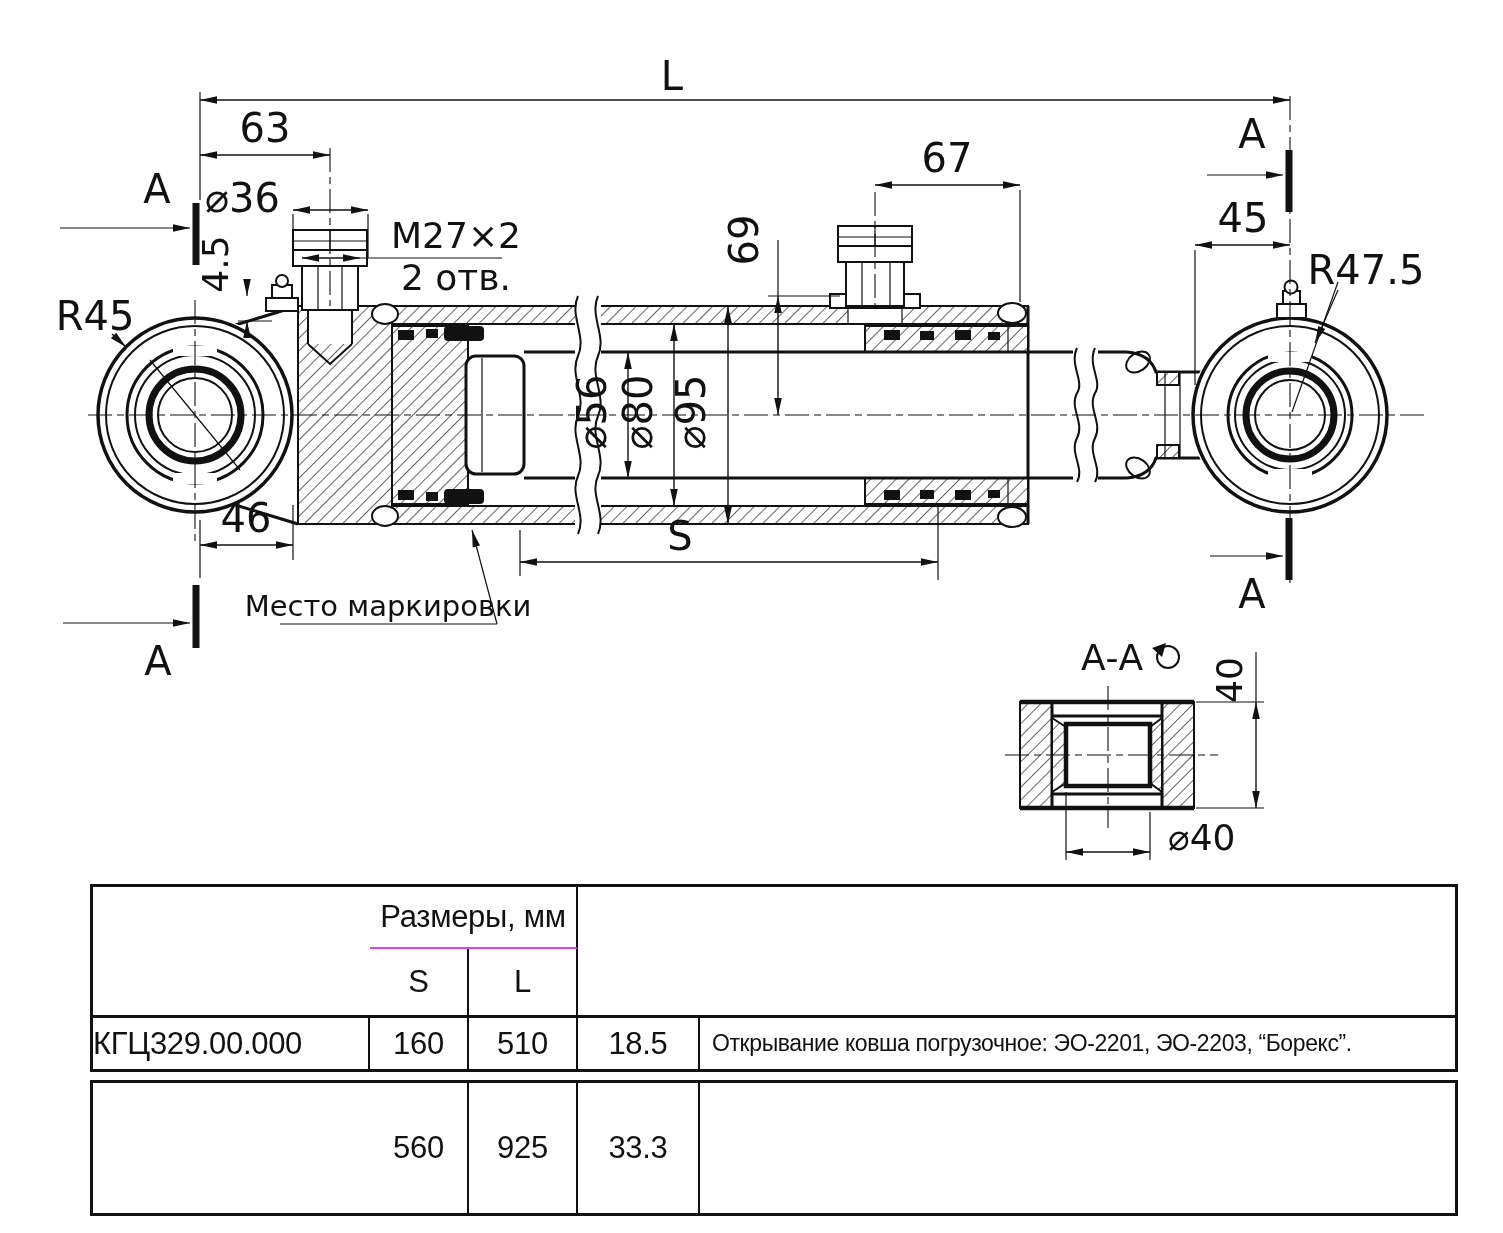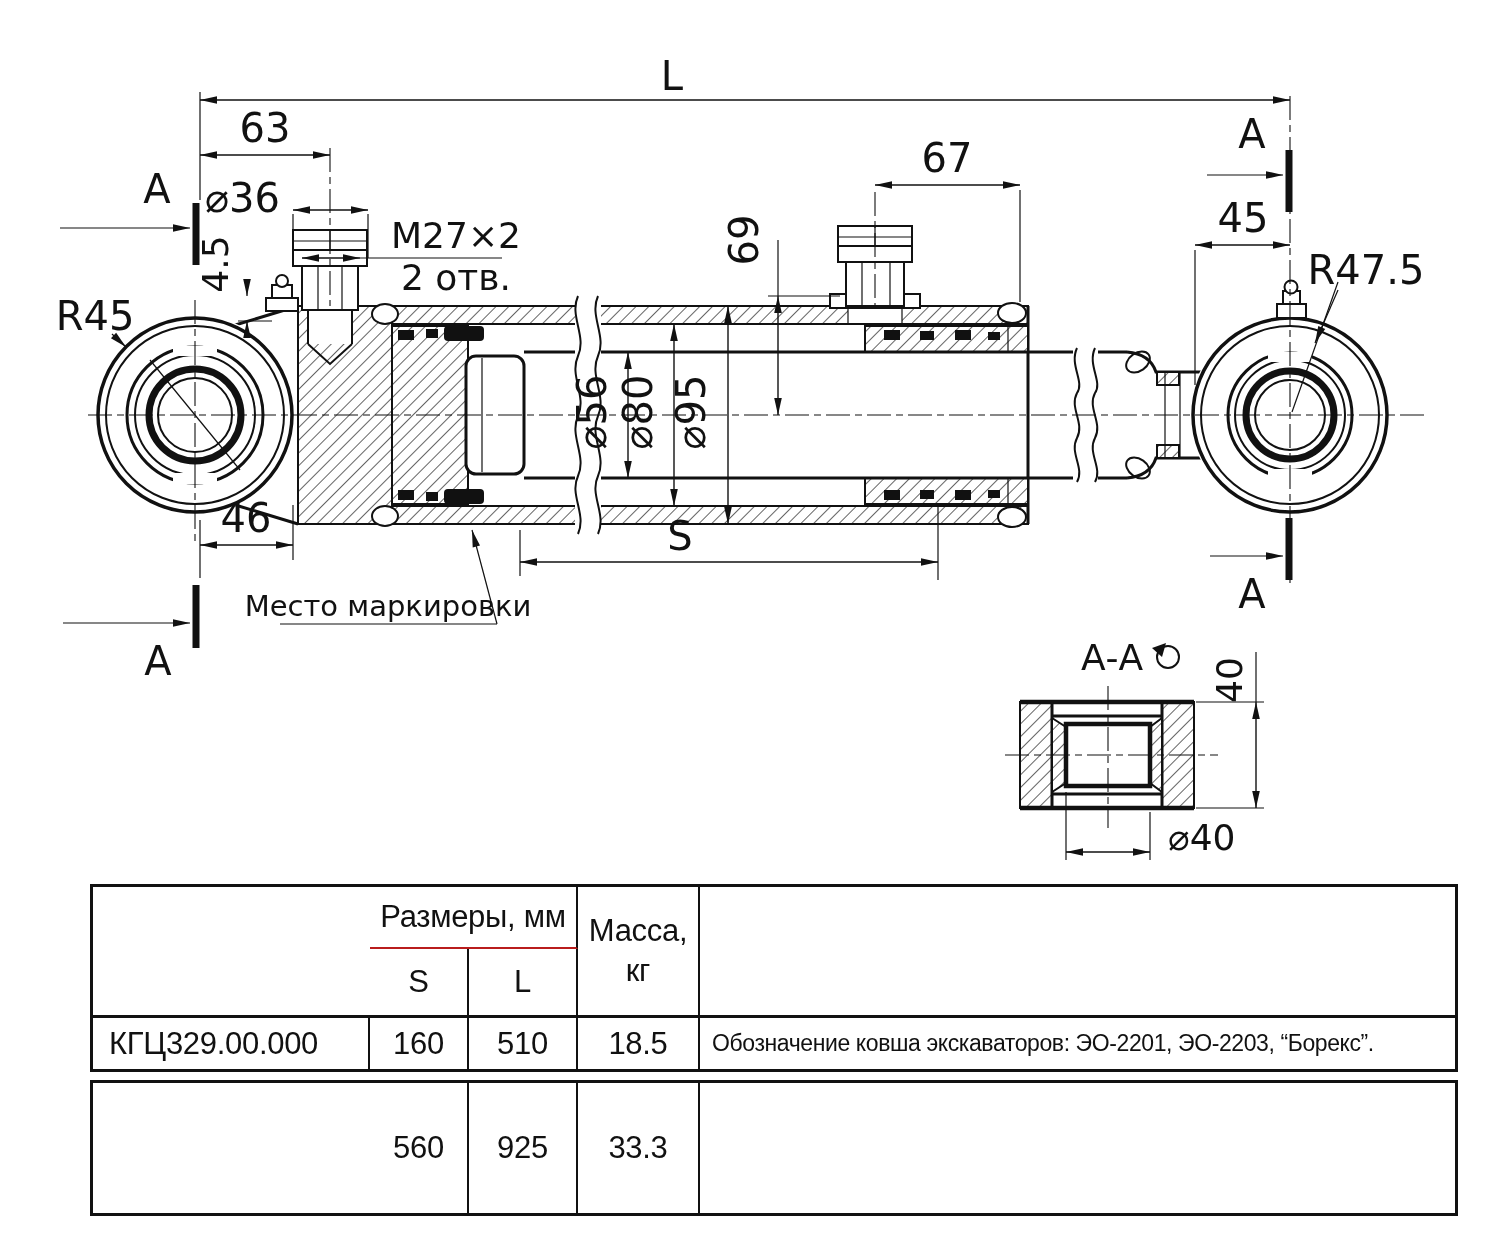--- a/index.html
+++ b/index.html
@@ -12,28 +12,28 @@
   .thin{stroke:#111;stroke-width:1.2;fill:none}
   .dim{stroke:#111;stroke-width:1.4;fill:none}
   .cl{stroke:#111;stroke-width:1.1;fill:none;stroke-dasharray:24 5 7 5}
   .fw{fill:#fff}.fh{fill:url(#h)}.fb{fill:#111;stroke:none}
   
   .tbl{position:absolute;left:90px;background:#fff;border:3px solid #111;box-sizing:border-box;width:1368px;display:grid;grid-template-columns:277px 99px 109px 122px 1fr;}
   .tbl1{top:884px;grid-template-rows:62px 66px 54px;}
   .tbl2{top:1080px;grid-template-rows:130px;}
   .cell{box-sizing:border-box;display:flex;align-items:center;justify-content:center;
         font-size:31px;letter-spacing:-0.3px;}
-  .br{border-right:2px solid #111}.bb{border-bottom:2px solid #b91c1c}.bt{border-top:3px solid #111}
+  .br{border-right:2px solid #111}.bb{border-bottom:2px solid #d946ef}.bt{border-top:3px solid #111}
   .des-h{grid-column:1;grid-row:1/3}
   .grp{grid-column:2/4;grid-row:1}
   .s-h{grid-column:2;grid-row:2}.l-h{grid-column:3;grid-row:2}
   .mass-h{grid-column:4;grid-row:1/3;white-space:pre-line;text-align:center;line-height:40px}
   .app-h{grid-column:5;grid-row:1/3}
   .r3{grid-row:3;font-size:31px}
-  .left{justify-content:flex-start;padding-left:16px}
+  .left{justify-content:flex-start;}
   .right{justify-content:flex-end;padding-right:22px}
   .app-cell{font-size:23px;letter-spacing:-0.4px;line-height:37px;align-items:center;
             justify-content:flex-start;text-align:left;padding:6px 12px;}
 </style>
 </head>
 <body>
 
 <div class="page">
 
 <svg width="1503" height="878" viewBox="0 0 1503 878">
@@ -312,28 +312,26 @@
     <line x1="1066" y1="852" x2="1150" y2="852" class="dim" marker-start="url(#as)" marker-end="url(#ae)"></line>
     <text x="1168" y="850" text-anchor="start" class="t38">⌀40</text>
   </g>
 </svg>
 
 
 <div class="tbl tbl1">
   <div class="cell br bb grp">Размеры, мм</div>
   <div class="cell br s-h">S</div>
   <div class="cell br l-h">L</div>
-  <div class="cell br mass-h">Масса,
-кг</div>
 
   <div class="cell br bt r3 left">КГЦ329.00.000</div>
   <div class="cell br bt r3" style="grid-column:2">160</div>
   <div class="cell br bt r3" style="grid-column:3">510</div>
   <div class="cell br bt r3" style="grid-column:4">18.5</div>
-  <div class="cell bt r3 app-cell" style="grid-column:5">Обозначение ковша экскаваторов: ЭО-2201, ЭО-2203, “Борекс”.</div>
+  <div class="cell bt r3 app-cell" style="grid-column:5">Открывание ковша погрузочное: ЭО-2201, ЭО-2203, “Борекс”.</div>
 </div>
 
 
 <div class="tbl tbl2">
   <div class="cell br" style="grid-column:2">560</div>
   <div class="cell br" style="grid-column:3">925</div>
   <div class="cell br" style="grid-column:4">33.3</div>
 </div>
 
 </div>

